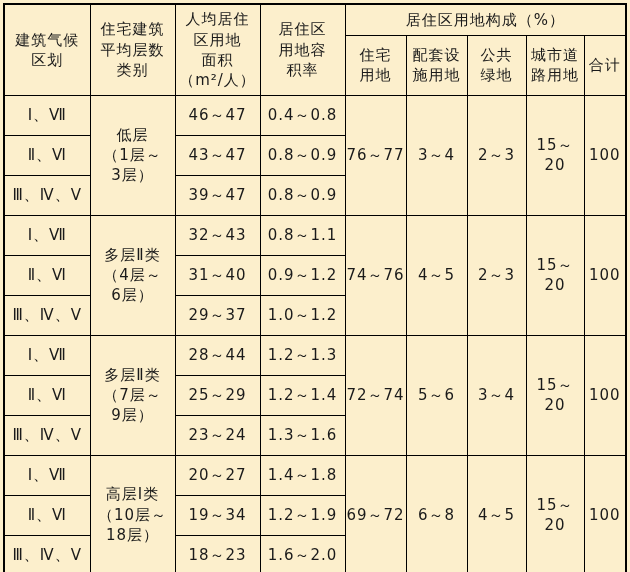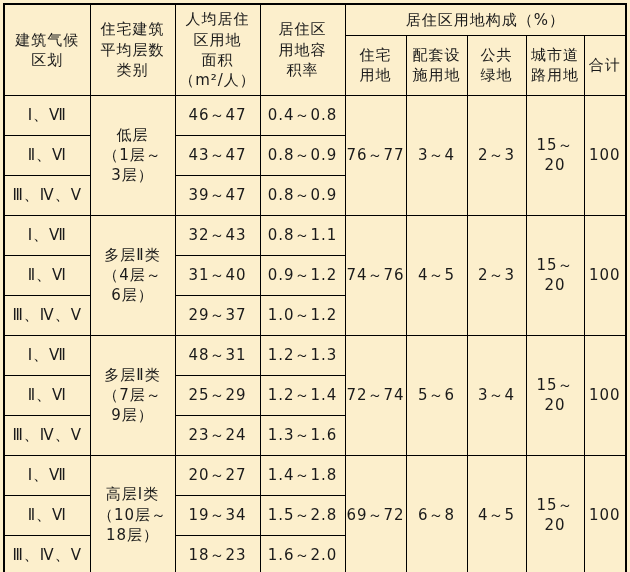--- a/index.html
+++ b/index.html
@@ -126,21 +126,21 @@
     <td>Ⅲ、Ⅳ、Ⅴ</td>
     <td>29～37</td>
     <td>1.0～1.2</td>
   </tr>
 
   <tr class="body-row">
     <td>Ⅰ、Ⅶ</td>
     <td rowspan="3">多层Ⅱ类
 （7层～
 9层）</td>
-    <td>48～31</td>
+    <td>28～44</td>
     <td>1.2～1.3</td>
     <td rowspan="3">72～74</td>
     <td rowspan="3">5～6</td>
     <td rowspan="3">3～4</td>
     <td rowspan="3">15～20</td>
     <td rowspan="3">100</td>
   </tr>
   <tr class="body-row">
     <td>Ⅱ、Ⅵ</td>
     <td>25～29</td>
@@ -161,21 +161,21 @@
     <td>1.4～1.8</td>
     <td rowspan="3">69～72</td>
     <td rowspan="3">6～8</td>
     <td rowspan="3">4～5</td>
     <td rowspan="3">15～20</td>
     <td rowspan="3">100</td>
   </tr>
   <tr class="body-row">
     <td>Ⅱ、Ⅵ</td>
     <td>19～34</td>
-    <td>1.5～2.8</td>
+    <td>1.2～1.9</td>
   </tr>
   <tr class="body-row">
     <td>Ⅲ、Ⅳ、Ⅴ</td>
     <td>18～23</td>
     <td>1.6～2.0</td>
   </tr>
 </tbody>
   </table>
 
 </body></html>

